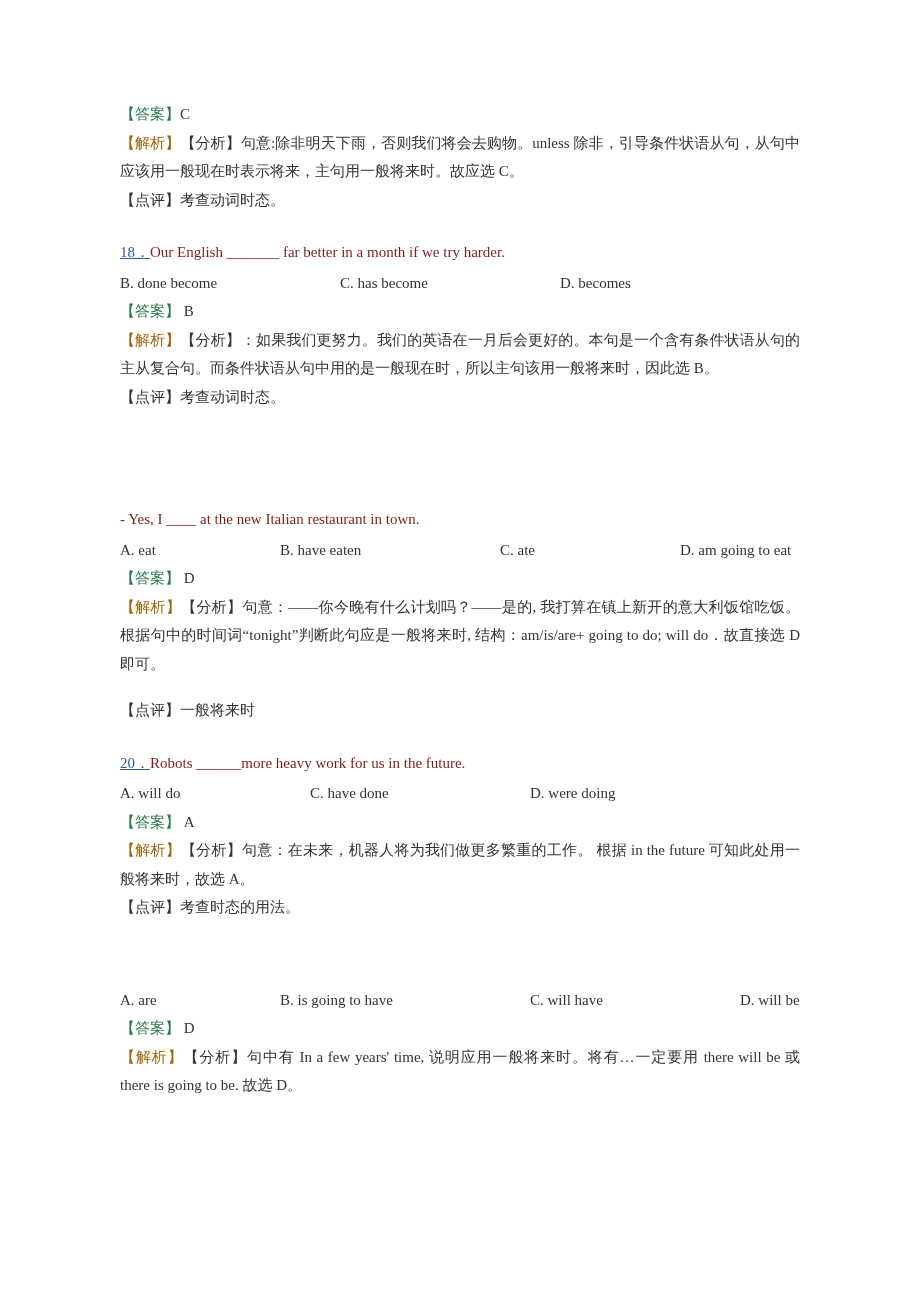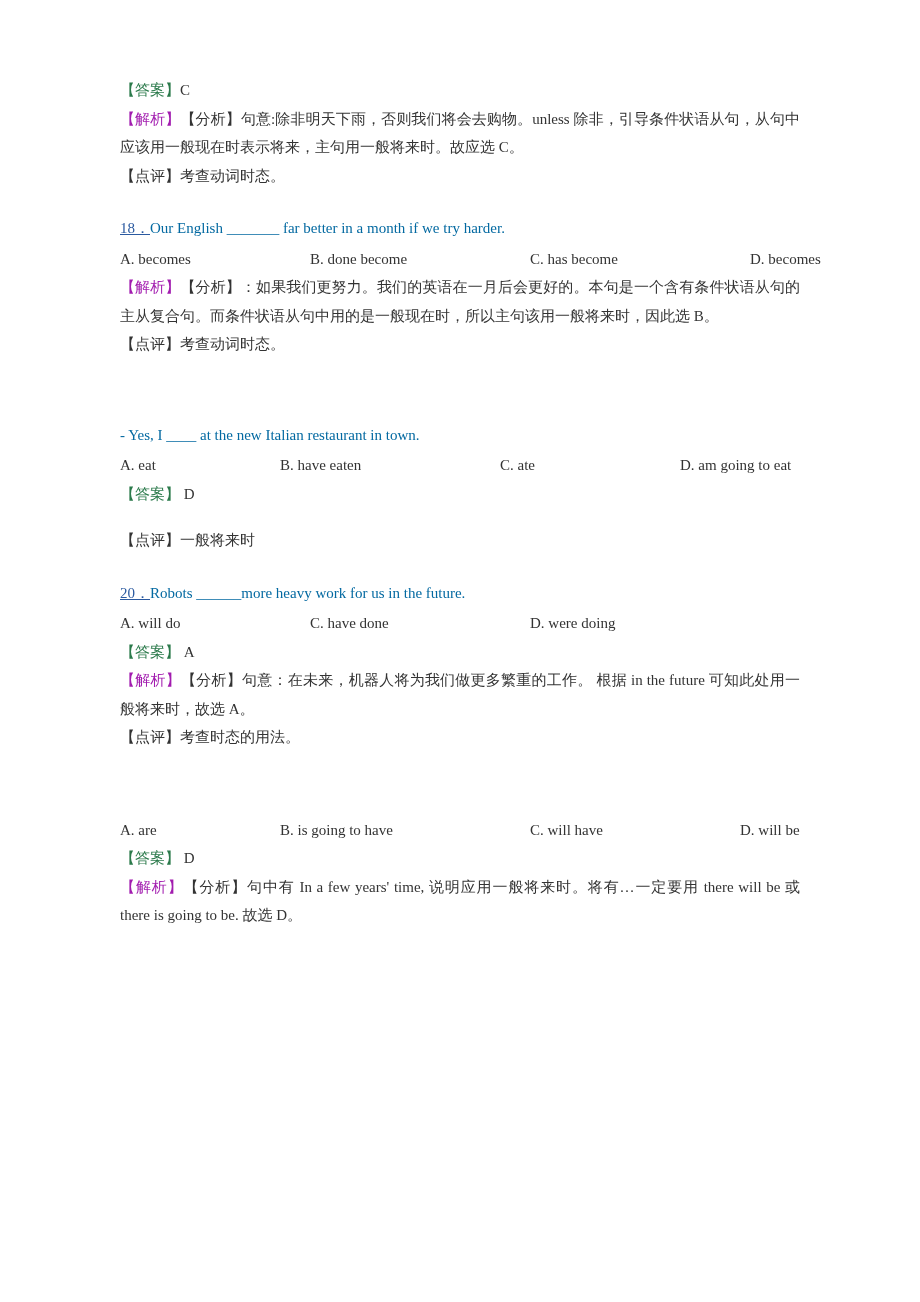--- a/index.html
+++ b/index.html
@@ -7,30 +7,30 @@
     padding: 0;
     background: #fff;
     font-family: "Times New Roman", "SimSun", serif;
     font-size: 15px;
     line-height: 1.9;
     color: #333;
   }
   .page {
     width: 920px;
     min-height: 1302px;
-    padding: 76px 120px 80px 120px;
+    padding: 100px 120px 80px 120px;
     box-sizing: border-box;
     position: relative;
     text-align: justify;
   }
   .block { margin-bottom: 24px; }
   .qnum { color: #2b5aa0; text-decoration: underline; }
   .ans-label { color: #2b7a4b; }
-  .exp-label { color: #a21caf; }
-  .qtext { color: #0369a1; }
+  .exp-label { color: #a16207; }
+  .qtext { color: #7f1d1d; margin-top: 32px; }
   .choices {
     display: flex;
     margin-top: 2px;
   }
   .choices > div {
     flex: 0 0 auto;
     padding-right: 20px;
     color: #333;
     white-space: nowrap;
   }
@@ -50,24 +50,26 @@
     <div>
       <span>【点评】</span><span>考查动词时态。</span>
     </div>
   </div>
 
   <div class="block">
     <div>
       <span class="qnum">18．</span><span class="qtext">Our English _______ far better in a month if we try harder.</span>
     </div>
     <div class="choices">
-      <div style="width:170px">A. becomes</div>
       <div style="width:200px">B. done become</div>
       <div style="width:200px">C. has become</div>
       <div>D. becomes</div>
+    </div>
+    <div>
+      <span class="ans-label">【答案】</span><span> B</span>
     </div>
     <div>
       <span class="exp-label">【解析】</span><span>【分析】</span><span>：如果我们更努力。我们的英语在一月后会更好的。本句是一个含有条件状语从句的主从复合句。而条件状语从句中用的是一般现在时，所以主句该用一般将来时，因此选 B。</span>
     </div>
     <div>
       <span>【点评】</span><span>考查动词时态。</span>
     </div>
   </div>
 
   <div style="height:20px"></div>
@@ -76,20 +78,23 @@
     <div style="height:18px"></div>
     <div class="qtext">- Yes, I ____ at the new Italian restaurant in town.</div>
     <div class="choices">
       <div style="width:140px">A. eat</div>
       <div style="width:200px">B. have eaten</div>
       <div style="width:160px">C. ate</div>
       <div>D. am going to eat</div>
     </div>
     <div>
       <span class="ans-label">【答案】</span><span> D</span>
+    </div>
+    <div>
+      <span class="exp-label">【解析】</span><span>【分析】</span><span>句意：——你今晚有什么计划吗？——是的, 我打算在镇上新开的意大利饭馆吃饭。根据句中的时间词“tonight”判断此句应是一般将来时, 结构：am/is/are+ going to do;   will do．故直接选 D 即可。</span>
     </div>
     <div style="height:18px"></div>
     <div>
       <span>【点评】</span><span>一般将来时</span>
     </div>
   </div>
 
   <div class="block">
     <div>
       <span class="qnum">20．</span><span class="qtext">Robots ______more heavy work for us in the future.</span>

